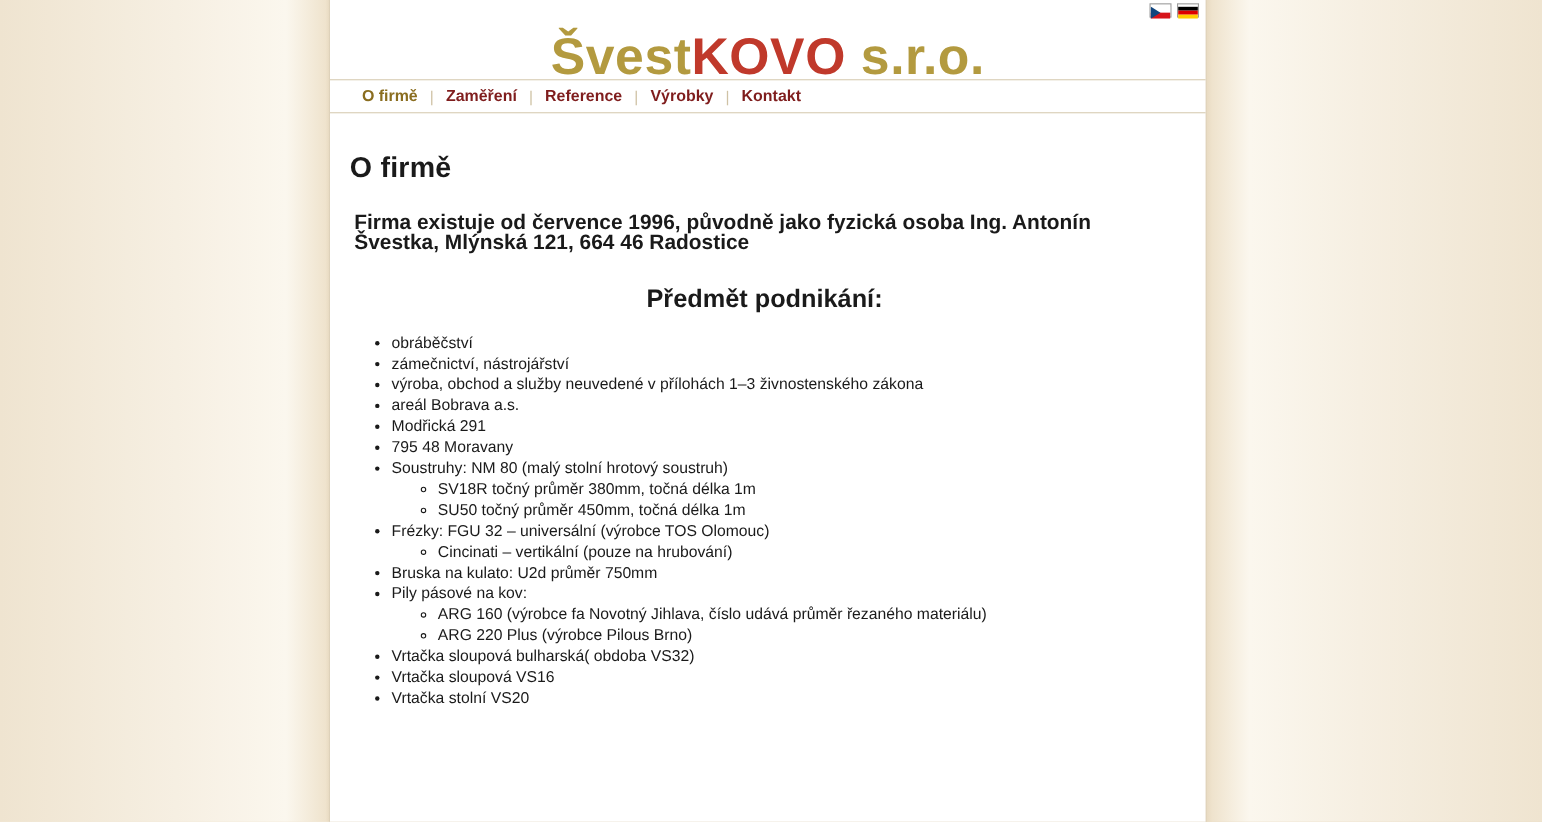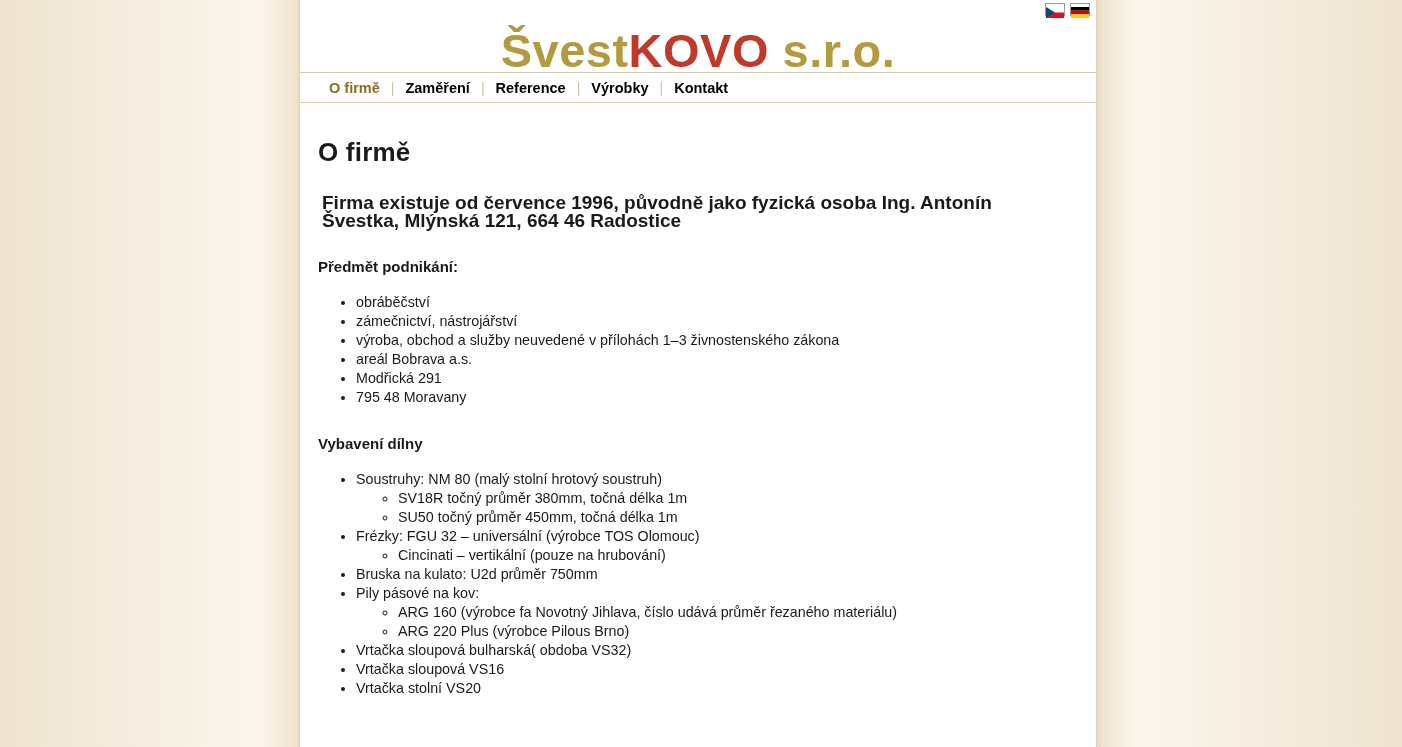--- a/index.html
+++ b/index.html
@@ -94,21 +94,21 @@
   }
   .nav {
     display: flex;
     align-items: center;
     height: 29px;
     padding-left: 18px;
     font-size: 14.5px;
     font-weight: bold;
   }
   .nav a {
-    color: #000000;
+    color: #7f1d1d;
     text-decoration: none;
     padding: 0 11px;
     line-height: 14px;
   }
   .nav a.active { color: #8a6d1f; }
   .nav .sep {
     color: #cfc2a5;
     font-weight: normal;
     font-size: 14px;
   }
@@ -117,23 +117,24 @@
   .content {
     padding: 20px 24px 20px 18px;
   }
   h1 {
     font-size: 26px;
     font-weight: bold;
     margin: 14px 0 26px 0;
     letter-spacing: 0.2px;
   }
   h2 {
-    font-size: 15px;
+    font-size: 23px;
     font-weight: bold;
     margin: 28px 0 18px 0;
+    text-align: center;
   }
   p.intro {
     font-size: 19px;
     margin: 0 0 4px 4px;
     line-height: 18px;
     font-weight: bold;
   }
   ul {
     margin: 0 0 0 0;
     padding-left: 38px;
@@ -204,21 +205,20 @@
         <ul>
           <li>obráběčství</li>
           <li>zámečnictví, nástrojářství</li>
           <li>výroba, obchod a služby neuvedené v přílohách 1–3 živnostenského zákona</li>
         </ul>
         <ul>
           <li>areál Bobrava a.s.</li>
           <li>Modřická 291</li>
           <li>795 48 Moravany</li>
         </ul>
-        <h2>Vybavení dílny</h2>
         <ul>
           <li>Soustruhy: NM 80 (malý stolní hrotový soustruh)<ul>
               <li>SV18R točný průměr 380mm, točná délka 1m</li>
               <li>SU50 točný průměr 450mm, točná délka 1m</li>
             </ul></li>
           <li>Frézky: FGU 32 – universální (výrobce TOS Olomouc)<ul>
               <li>Cincinati – vertikální (pouze na hrubování)</li>
             </ul></li>
           <li>Bruska na kulato: U2d průměr 750mm</li>
           <li>Pily pásové na kov:<ul>

